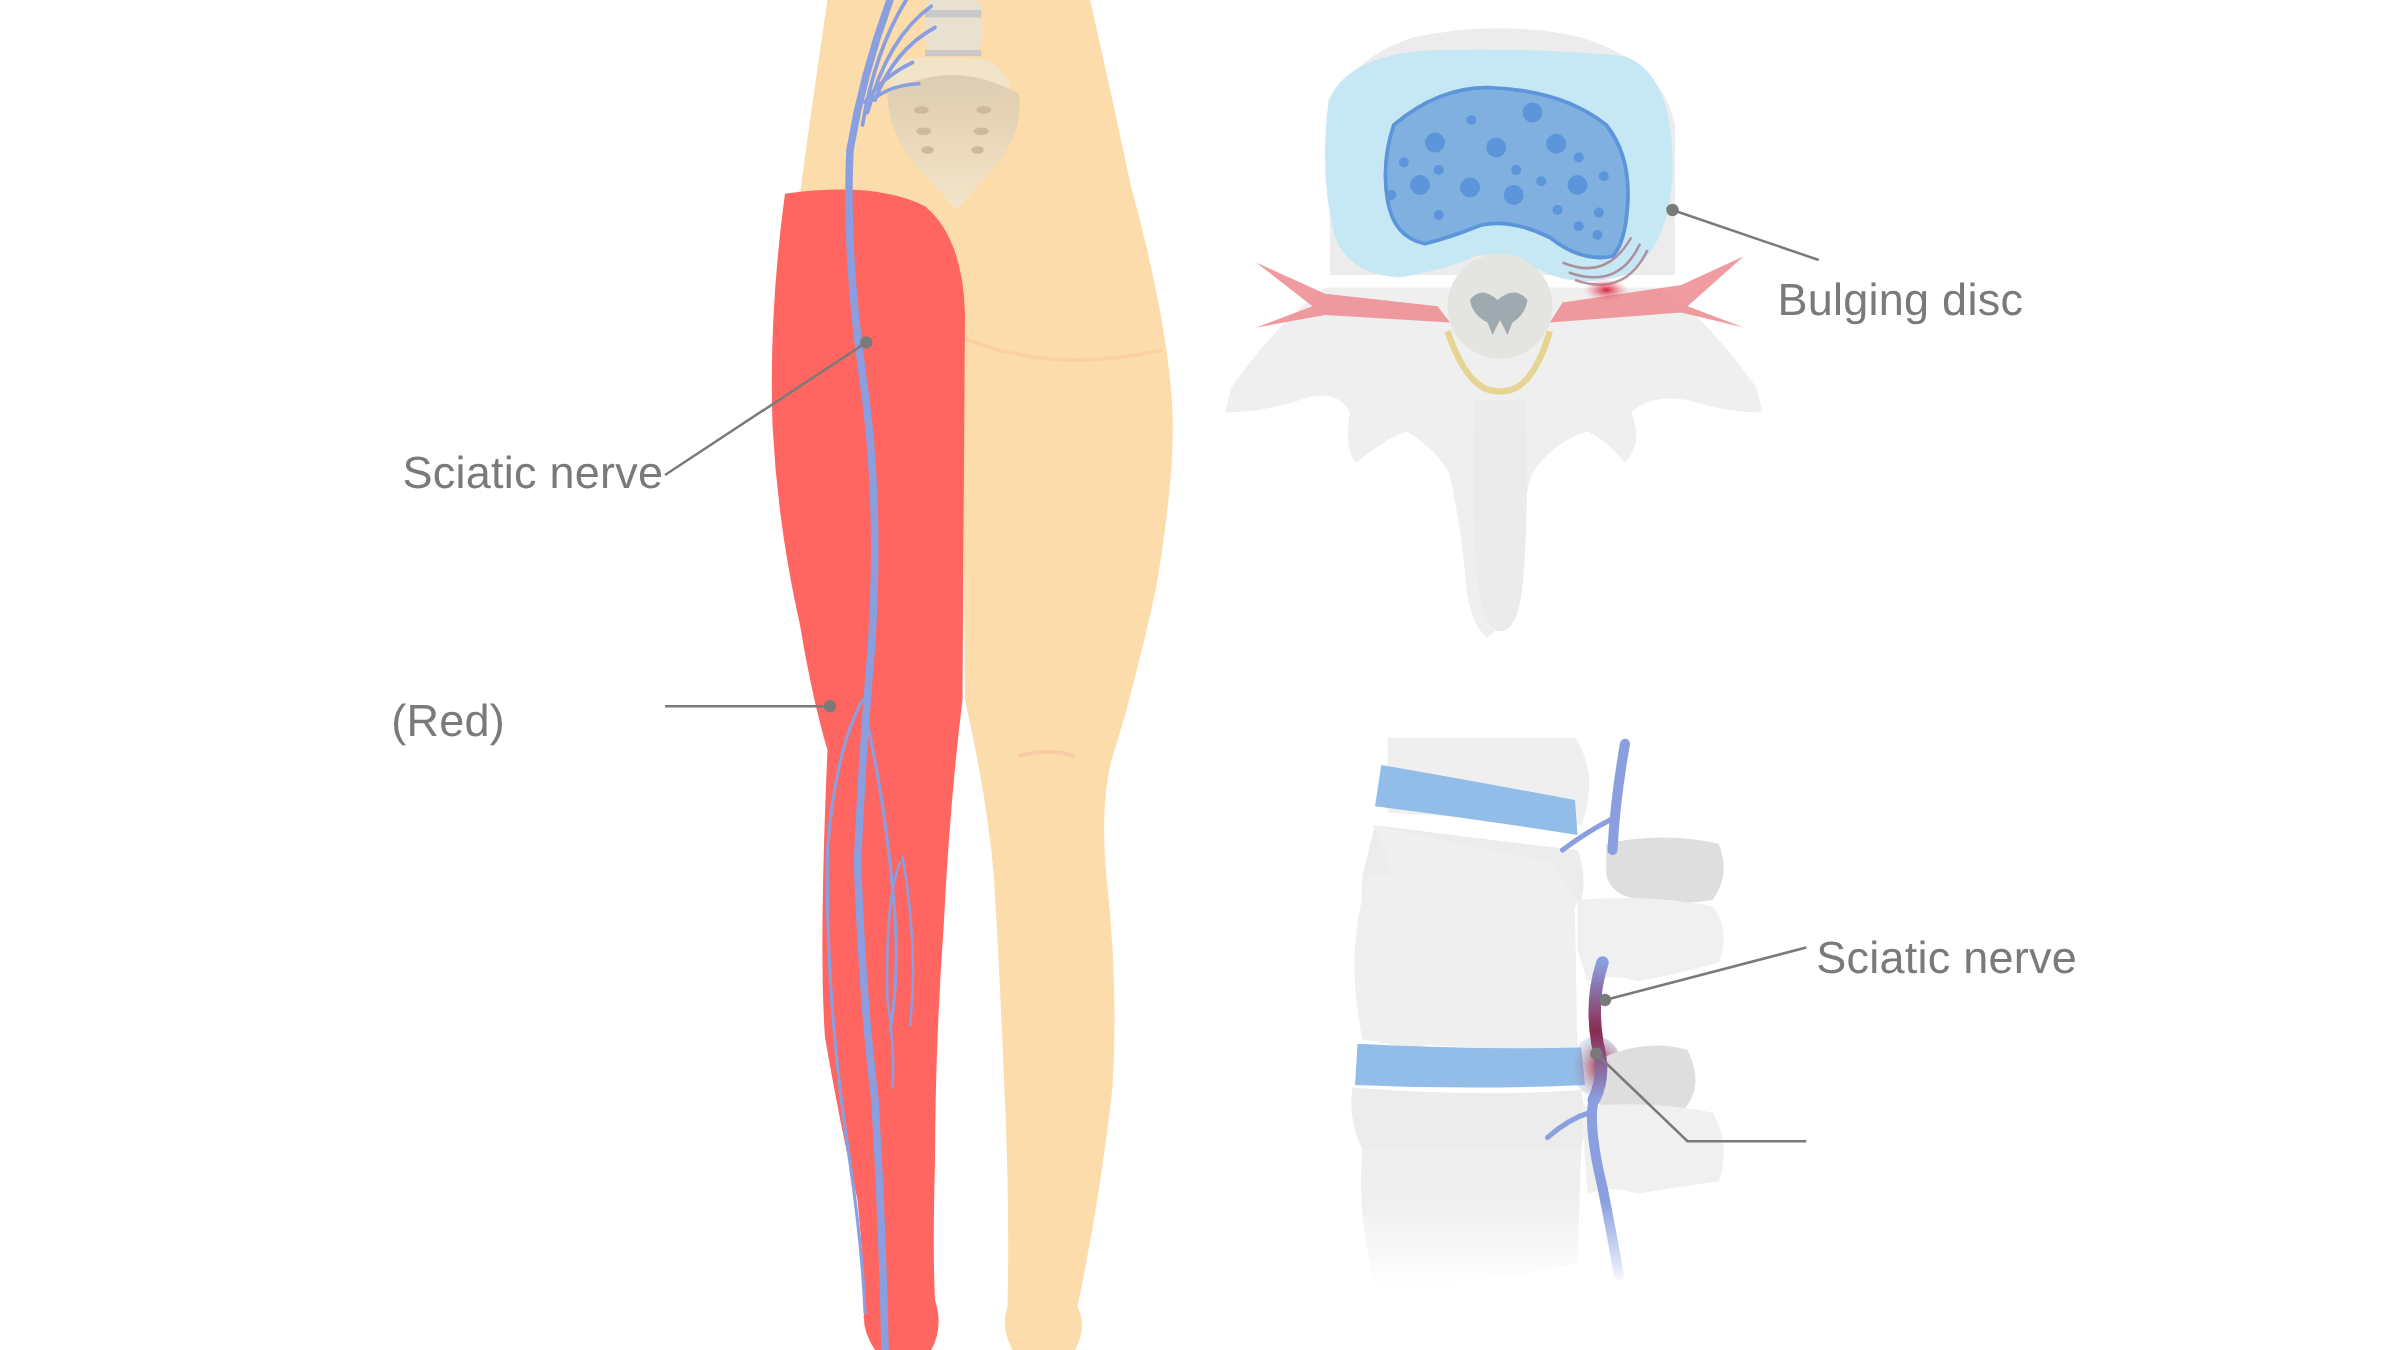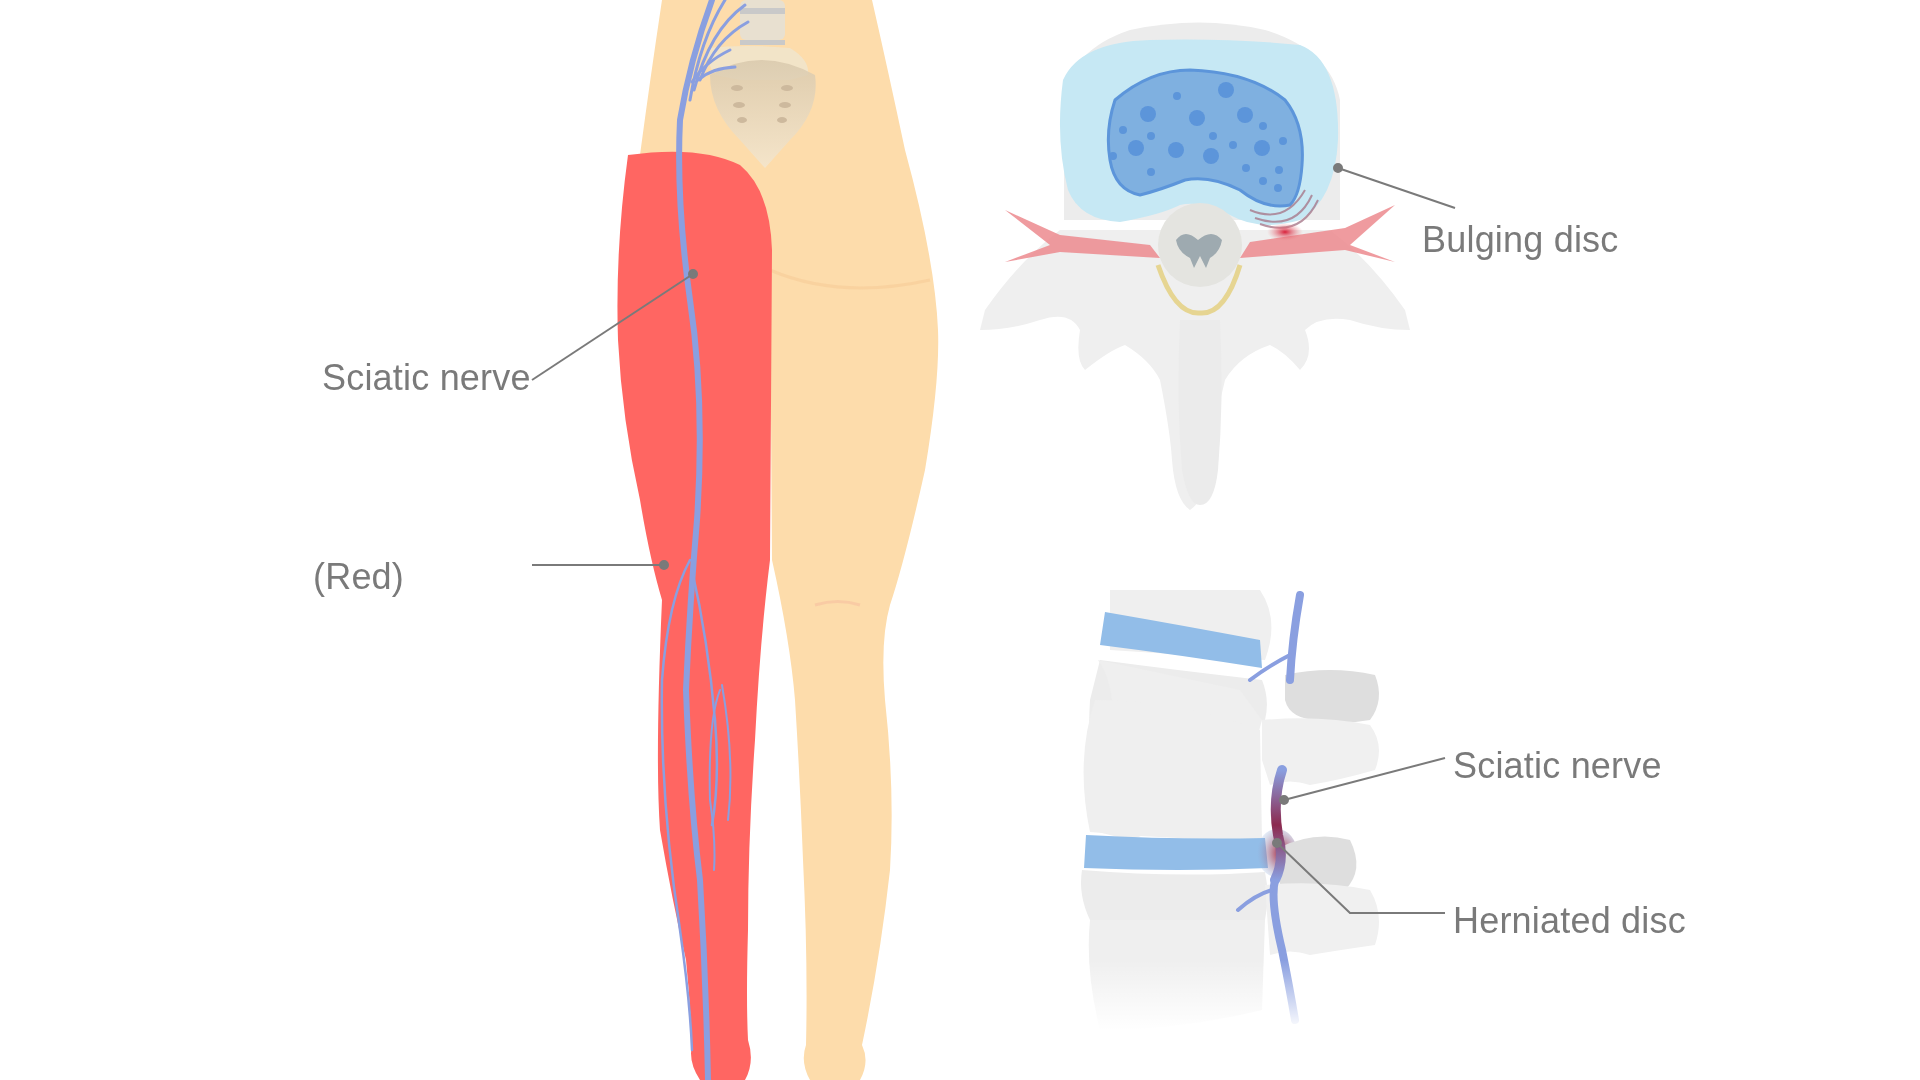--- a/index.html
+++ b/index.html
@@ -177,15 +177,14 @@
       <line x1="1284" y1="800" x2="1445" y2="758"></line>
       <circle cx="1277" cy="843" r="4"></circle>
       <polyline points="1277,843 1350,913 1445,913" fill="none"></polyline>
     </g>
   </svg>
 
   <div class="label" style="left:322px;top:356px;">Sciatic nerve</div>
   <div class="label" style="left:313px;top:555px;">(Red)</div>
   <div class="label" style="left:1422px;top:218px;">Bulging disc</div>
   <div class="label" style="left:1453px;top:744px;">Sciatic nerve</div>
-  <div class="label" style="left:1453px;top:899px;">Herniated disc</div>
 
 </div>
 
 </body></html>

